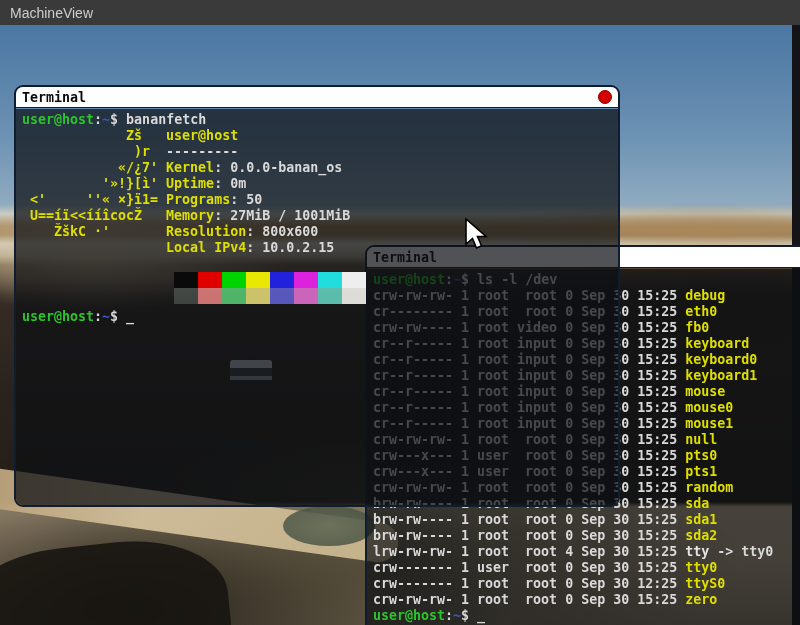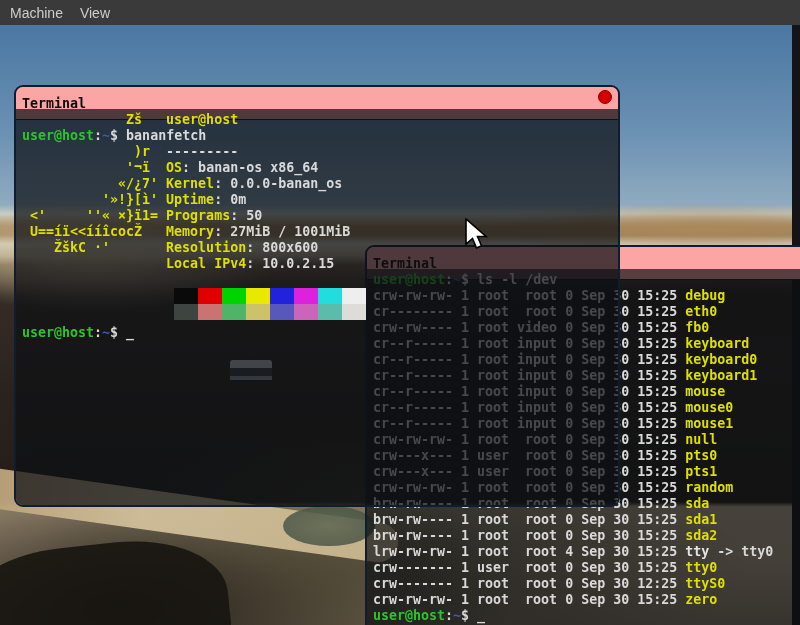--- a/index.html
+++ b/index.html
@@ -1,21 +1,21 @@
 <!DOCTYPE html>
 <html><head>
 <meta charset="utf-8">
 <style>
   html,body{margin:0;padding:0}
   body{position:relative;width:800px;height:625px;overflow:hidden;background:#000;
        font-family:"DejaVu Sans Mono",monospace}
 
   
   .menubar{position:absolute;left:0;top:0;width:800px;height:25px;background:#3a3a3a;
-           display:flex;align-items:center;gap:17px;padding-left:10px;box-sizing:border-box;
+           display:flex;align-items:center;padding-left:10px;box-sizing:border-box;
            z-index:6;font:14px "Liberation Sans",sans-serif;color:#cdcdcd}
   .menu-item{cursor:default}
 
   
   .desktop{position:absolute;left:0;top:25px;width:800px;height:600px;z-index:0;
     background:
       radial-gradient(ellipse 300px 36px at 88% 34%, rgba(170,136,92,.9), rgba(170,136,92,0) 75%),
       radial-gradient(ellipse 300px 18px at 86% 37.5%, rgba(226,222,208,.9), rgba(226,222,208,0) 80%),
       radial-gradient(ellipse 280px 80px at 12% 38%, rgba(208,190,156,.85), rgba(208,190,156,0) 72%),
       radial-gradient(ellipse 420px 90px at 92% 47%, rgba(40,32,26,.85), rgba(40,32,26,0) 75%),
@@ -30,22 +30,22 @@
   .pond{position:absolute;left:283px;top:481px;width:92px;height:40px;border-radius:50%;
       background:radial-gradient(#5c6652,#454f41);opacity:.85}
   .rocks-bl{position:absolute;left:-40px;top:520px;width:270px;height:150px;
       background:#171511;transform:rotate(-6deg);border-radius:40%;opacity:.9}
   .truck{position:absolute;left:230px;top:335px;width:42px;height:24px;border-radius:3px;
       background:linear-gradient(180deg,#caced0 0 35%,#3a4046 35% 65%,#9aa0a4 65% 85%,#23262a 85%)}
   .right-strip{position:absolute;left:792px;top:0;width:8px;height:600px;background:#141418}
 
   
   .window{position:absolute;border:2px solid #101c30;border-radius:9px;box-sizing:content-box}
-  .titlebar{height:21px;background:#fca5a5;border-bottom:1px solid #101c30;
-            border-radius:7px 7px 0 0;display:flex;align-items:center;padding:16px 6px;
+  .titlebar{height:21px;background:#ffffff;border-bottom:1px solid #101c30;
+            border-radius:7px 7px 0 0;display:flex;align-items:center;padding:4px 6px;
             box-sizing:border-box;position:relative;
             font:700 13.3px "DejaVu Sans Mono",monospace;color:#0a0a0a}
   .close-btn{position:absolute;right:6px;top:3px;width:14px;height:14px;border-radius:50%;
              background:#d40000;border:1px solid #8a0000;box-sizing:border-box}
   .content{position:absolute;left:0;right:0;top:22px;bottom:0;overflow:hidden;
            padding:3px 0 0 6px;border-radius:0 0 7px 7px;
            font:700 13.3px "DejaVu Sans Mono",monospace;line-height:16px}
   .t1{left:14px;top:85px;width:602px;height:418px;z-index:3}
   .t2{left:365px;top:245px;width:470px;height:400px;z-index:2}
   .t1 .content{background:rgba(12,15,20,.72)}
@@ -112,24 +112,23 @@
     </div>
 </div>
 
 <div class="window t1">
   <div class="titlebar">
     <span>Terminal</span>
     <span class="close-btn"></span>
   </div>
   <div class="content">
     <div>
+        <div class="t-line"><span class="c-green">user@host</span><span class="c-white">:</span><span class="c-blue">~</span><span class="c-white">$ </span><span class="c-white">bananfetch</span></div>
         <div class="t-line"><span class="c-yellow">             Zš   user@host</span></div>
-        <div class="t-line"><span class="c-green">user@host</span><span class="c-white">:</span><span class="c-blue">~</span><span class="c-white">$ </span><span class="c-white">bananfetch</span></div>
         <div class="t-line"><span class="c-yellow">              )r  </span><span class="c-white">---------</span></div>
-        <div class="t-line"><span class="c-yellow">             '¬ï  OS</span><span class="c-white">: banan-os x86_64</span></div>
         <div class="t-line"><span class="c-yellow">            «/¿7' Kernel</span><span class="c-white">: 0.0.0-banan_os</span></div>
         <div class="t-line"><span class="c-yellow">          '»!}[ì' Uptime</span><span class="c-white">: 0m</span></div>
         <div class="t-line"><span class="c-yellow"> &lt;'     ''« ×}ï1= Programs</span><span class="c-white">: 50</span></div>
         <div class="t-line"><span class="c-yellow"> U==íï&lt;&lt;ííîcocŽ   Memory</span><span class="c-white">: 27MiB / 1001MiB</span></div>
         <div class="t-line"><span class="c-yellow">    ŽškC ·'       Resolution</span><span class="c-white">: 800x600</span></div>
         <div class="t-line"><span class="c-yellow">                  Local IPv4</span><span class="c-white">: 10.0.2.15</span></div>
         <div class="t-line"></div>
       </div>
     <div class="palette-row"><span class="pal-block" style="background: rgb(10, 10, 10);"></span><span class="pal-block" style="background: rgb(224, 0, 0);"></span><span class="pal-block" style="background: rgb(0, 212, 0);"></span><span class="pal-block" style="background: rgb(232, 232, 0);"></span><span class="pal-block" style="background: rgb(34, 34, 221);"></span><span class="pal-block" style="background: rgb(221, 34, 221);"></span><span class="pal-block" style="background: rgb(34, 221, 221);"></span><span class="pal-block" style="background: rgb(238, 238, 238);"></span></div>
     <div class="palette-row"><span class="pal-block" style="background: rgba(110, 125, 115, 0.45);"></span><span class="pal-block" style="background: rgba(235, 130, 130, 0.85);"></span><span class="pal-block" style="background: rgba(95, 220, 125, 0.8);"></span><span class="pal-block" style="background: rgba(235, 225, 120, 0.85);"></span><span class="pal-block" style="background: rgba(105, 105, 230, 0.8);"></span><span class="pal-block" style="background: rgba(235, 115, 215, 0.85);"></span><span class="pal-block" style="background: rgba(110, 230, 210, 0.8);"></span><span class="pal-block" style="background: rgba(240, 238, 232, 0.92);"></span></div>

